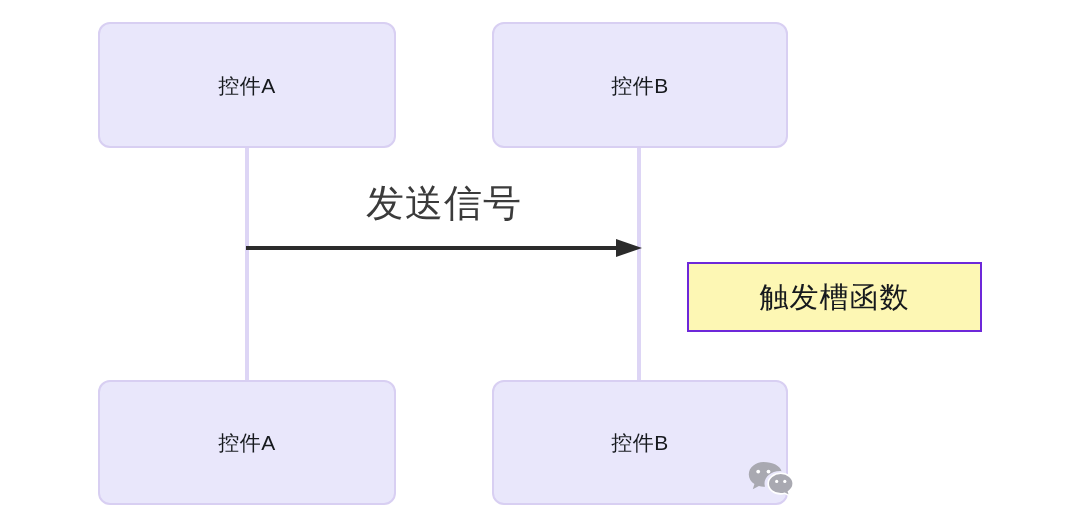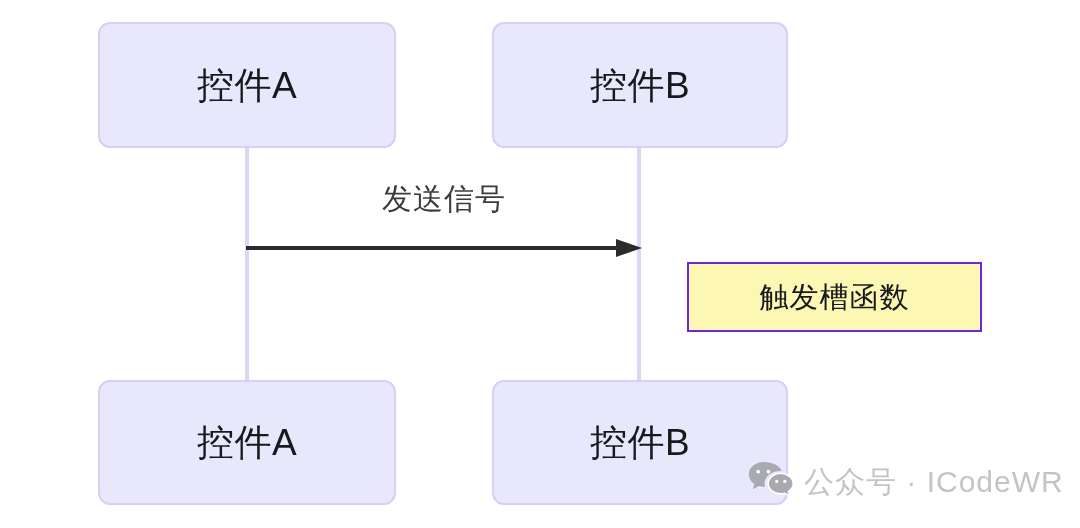--- a/index.html
+++ b/index.html
@@ -34,21 +34,21 @@
     box-sizing: border-box;
     background: #e9e7fb;
     border: 2px solid #d8cff2;
     border-radius: 12px;
     display: flex;
     align-items: center;
     justify-content: center;
     z-index: 2;
   }
   .node .node-label {
-    font-size: 37px;
+    font-size: 21px;
     color: #16191d;
     letter-spacing: 0.5px;
     line-height: 1;
   }
 
   #node-a-top    { left: 98px;  top: 22px;  width: 298px; height: 126px; }
   #node-b-top    { left: 492px; top: 22px;  width: 296px; height: 126px; }
   #node-a-bottom { left: 98px;  top: 380px; width: 298px; height: 125px; }
   #node-b-bottom { left: 492px; top: 380px; width: 296px; height: 125px; }
 
@@ -62,21 +62,21 @@
     z-index: 3;
   }
   .message svg { display: block; }
 
   .message-label {
     position: absolute;
     left: 248px;
     top: 182px;
     width: 392px;
     text-align: center;
-    font-size: 30px;
+    font-size: 38px;
     color: #3b3b3b;
     letter-spacing: 1px;
     line-height: 1.15;
     z-index: 3;
   }
 
   
   #note-slot {
     position: absolute;
     left: 687px;
@@ -163,16 +163,15 @@
     <svg class="wechat-icon" viewBox="0 0 46 42" xmlns="http://www.w3.org/2000/svg">
 
       <path d="M15.5 1C7.3 1 0.8 6.6 0.8 13.4c0 3.9 2.2 7.3 5.6 9.6L4.8 28.2l6.1-3.1c1.5 0.4 3 0.7 4.6 0.7 0.5 0 1 0 1.5-0.1 -0.3-1-0.5-2-0.5-3.1 0-6.9 6.9-12.5 15.4-12.5 0.6 0 1.1 0 1.6 0.1C32.3 4.9 24.7 1 15.5 1z" fill="#a9a9b1"></path>
       <circle cx="10.2" cy="10.6" r="1.9" fill="#ffffff"></circle>
       <circle cx="20.5" cy="10.6" r="1.9" fill="#ffffff"></circle>
 
       <path d="M45.2 22.6c0-5.7-5.6-10.3-12.5-10.3 -6.9 0-12.5 4.6-12.5 10.3 0 5.7 5.6 10.3 12.5 10.3 1.4 0 2.8-0.2 4.1-0.6l5.1 2.6 -1.4-4.3C43.3 28.7 45.2 25.8 45.2 22.6z" fill="#a9a9b1" stroke="#ffffff" stroke-width="1.6"></path>
       <circle cx="28.7" cy="20.4" r="1.6" fill="#ffffff"></circle>
       <circle cx="36.8" cy="20.4" r="1.6" fill="#ffffff"></circle>
     </svg>
-    <span class="watermark-text">公众号 · ICodeWR</span>
   </div>
 
 </div>
 
 </body></html>

